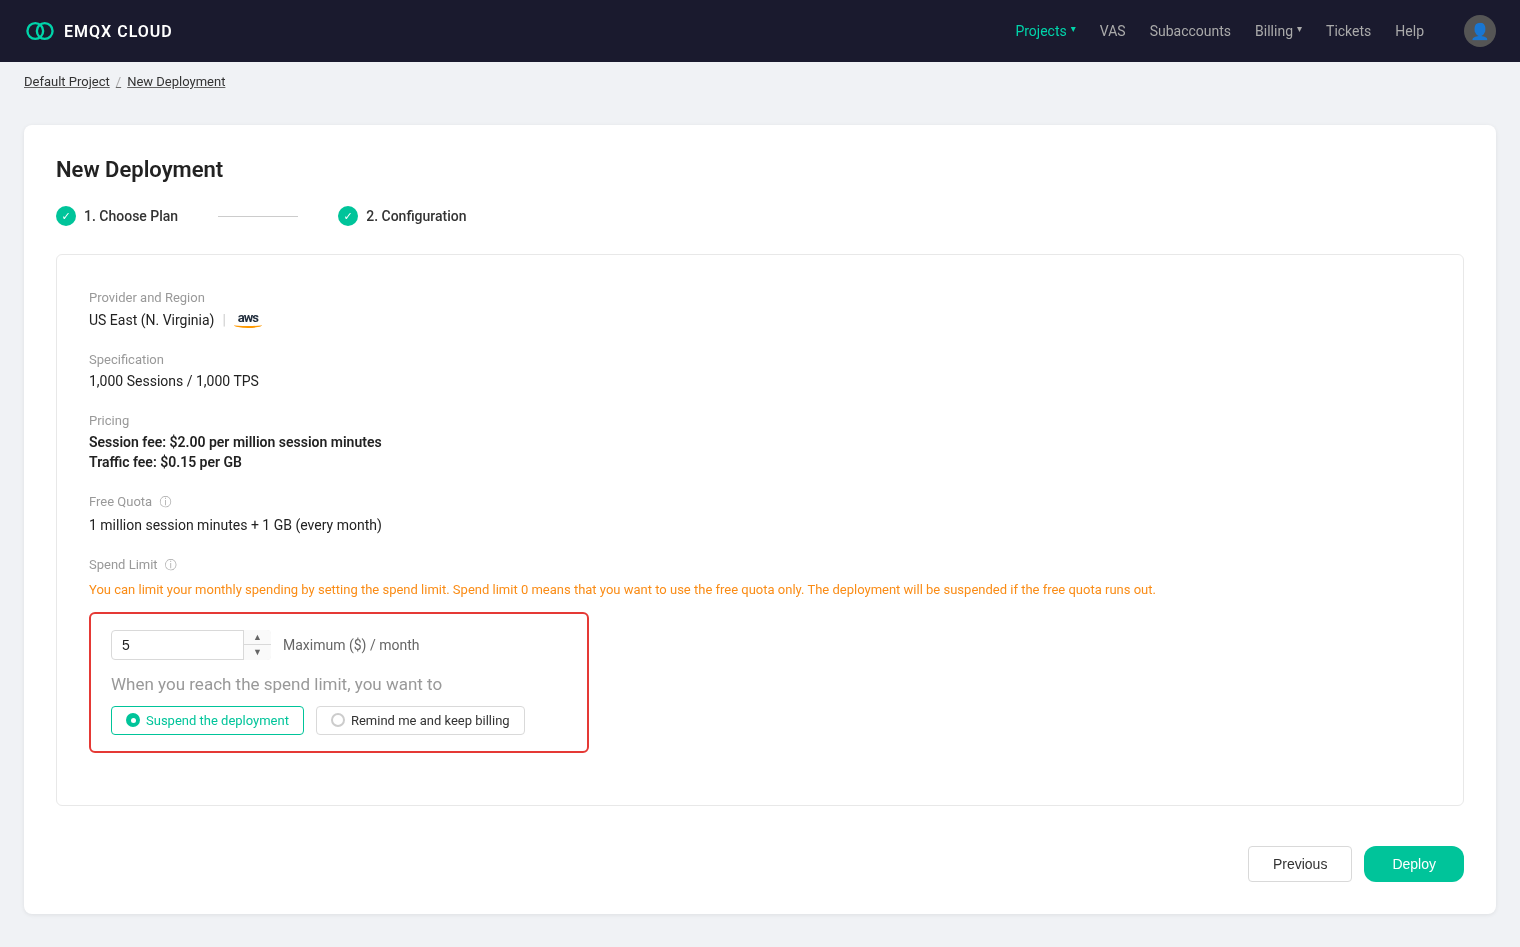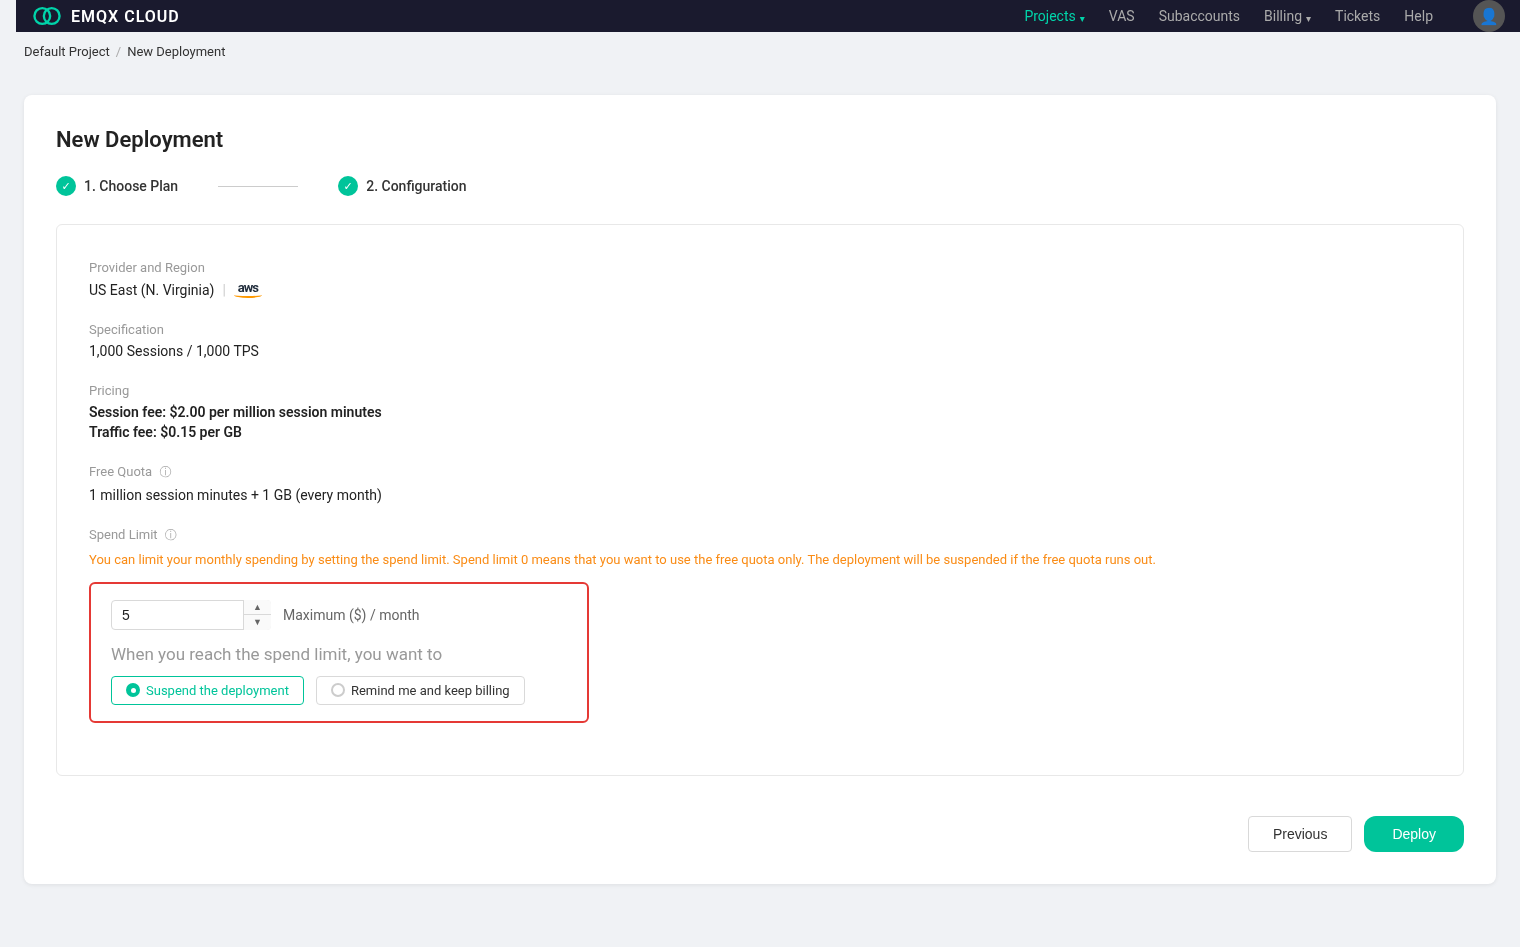--- a/index.html
+++ b/index.html
@@ -1,26 +1,25 @@
 <!DOCTYPE html>
 <html><head>
   <meta charset="utf-8">
   <style>
     * { box-sizing: border-box; margin: 0; padding: 0; }
     body { font-family: -apple-system, BlinkMacSystemFont, 'Segoe UI', Roboto, sans-serif; background: #f0f2f5; min-height: 947px; }
 
     
     .topnav {
       background: #1a1a2e;
-      height: 32px;
-      display: flex;
-      align-items: center;
-      padding: 0 15px;
+      height: 62px;
+      display: flex;
+      align-items: center;
+      padding: 0 24px;
       gap: 0;
-      margin-left: 16px;
     }
     .brand {
       display: flex;
       align-items: center;
       gap: 8px;
       margin-right: auto;
     }
     .brand-logo {
       width: 32px;
       height: 22px;
@@ -35,21 +34,21 @@
       display: flex;
       align-items: center;
       gap: 24px;
     }
     .nav-link {
       color: #aaa;
       font-size: 14px;
       cursor: pointer;
       text-decoration: none;
       display: flex;
-      align-items: flex-end;
+      align-items: flex-start;
       gap: 4px;
     }
     .nav-link.active {
       color: #00d4aa;
     }
     .nav-link .caret {
       font-size: 10px;
     }
     .user-avatar {
       width: 32px;
@@ -67,20 +66,21 @@
 
     
     .breadcrumb {
       padding: 12px 24px;
       font-size: 13px;
       color: #666;
       background: #f0f2f5;
       display: flex;
       align-items: center;
       gap: 6px;
+      text-decoration: underline;
     }
     .breadcrumb-sep { color: #aaa; }
     .breadcrumb-link { color: #333; cursor: pointer; }
     .breadcrumb-current { color: #333; }
 
     
     .main-content {
       padding: 24px;
     }
     .card {

